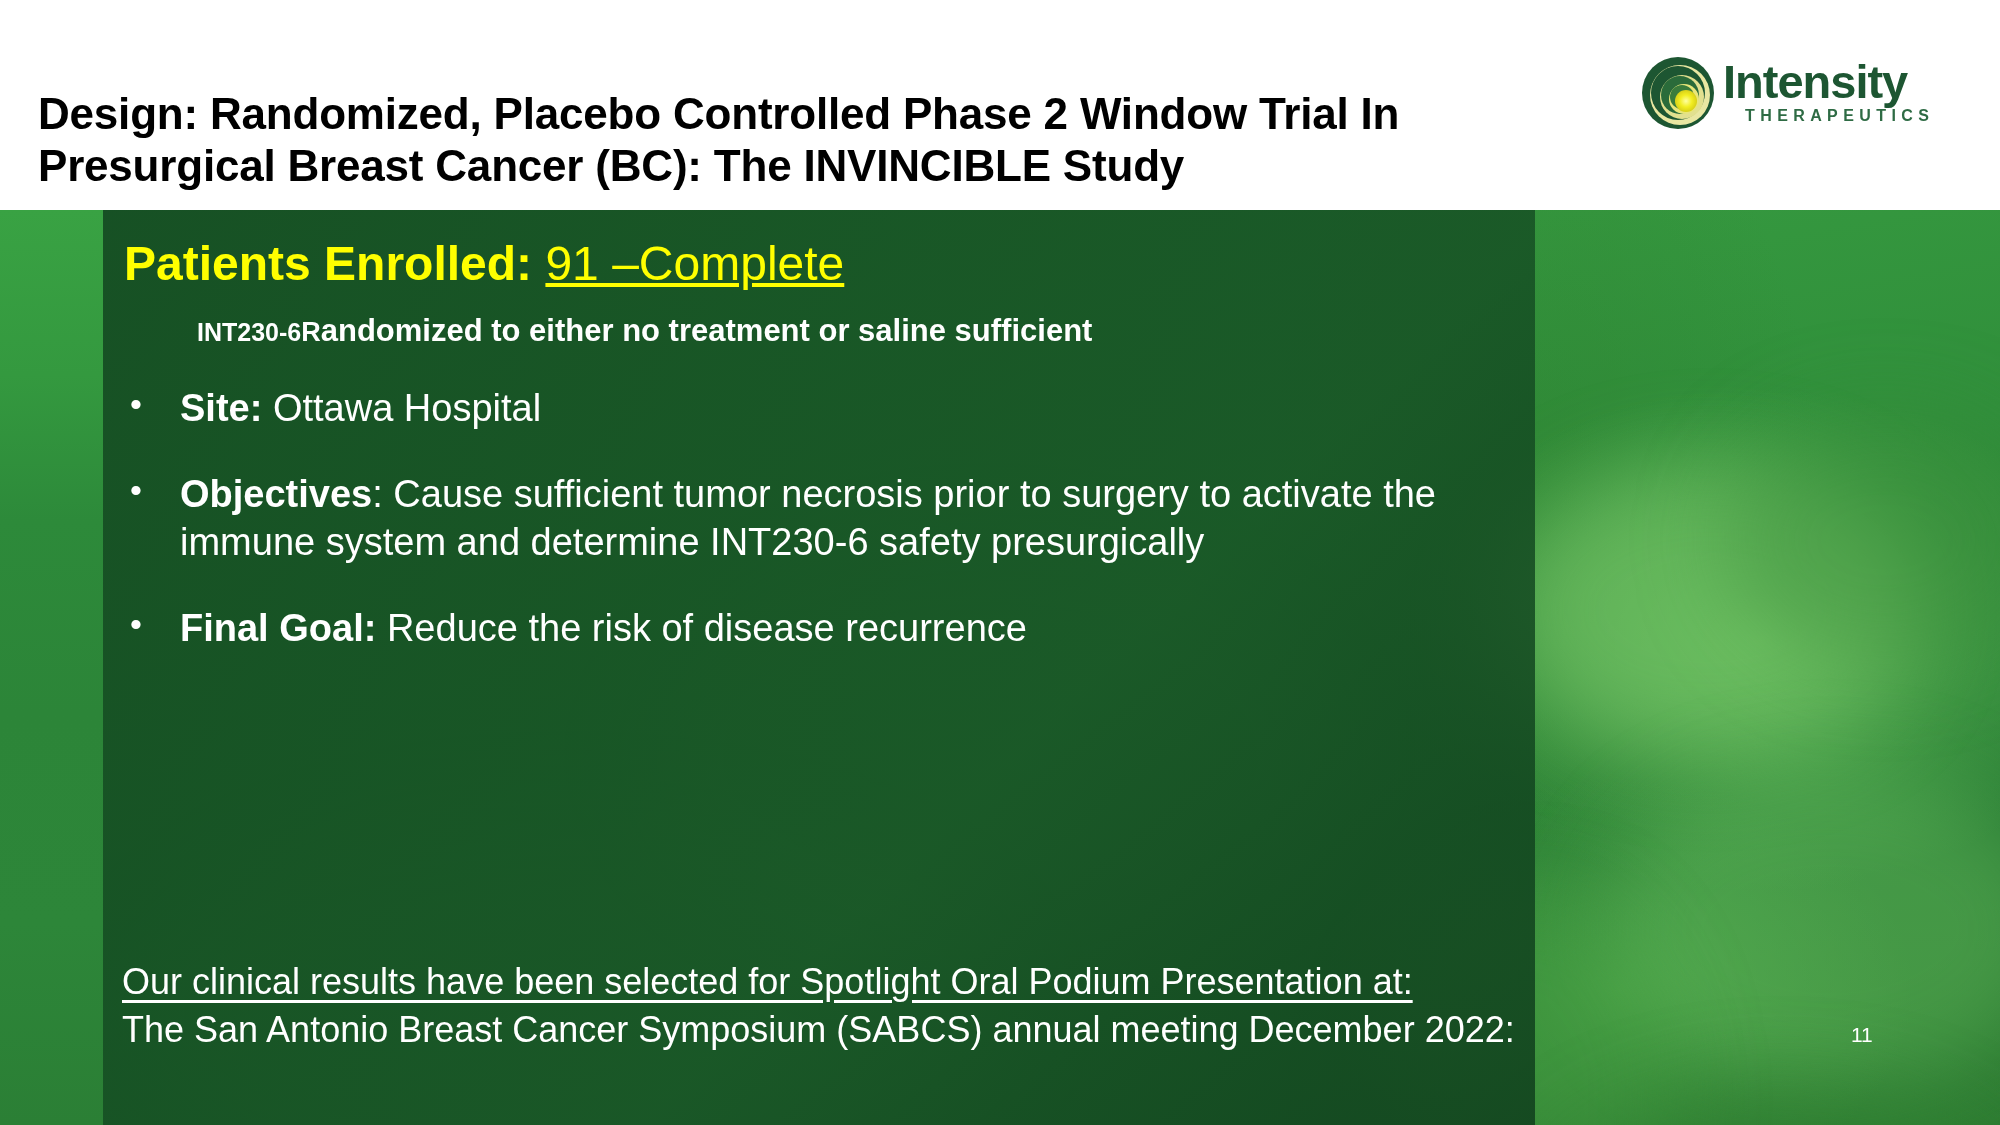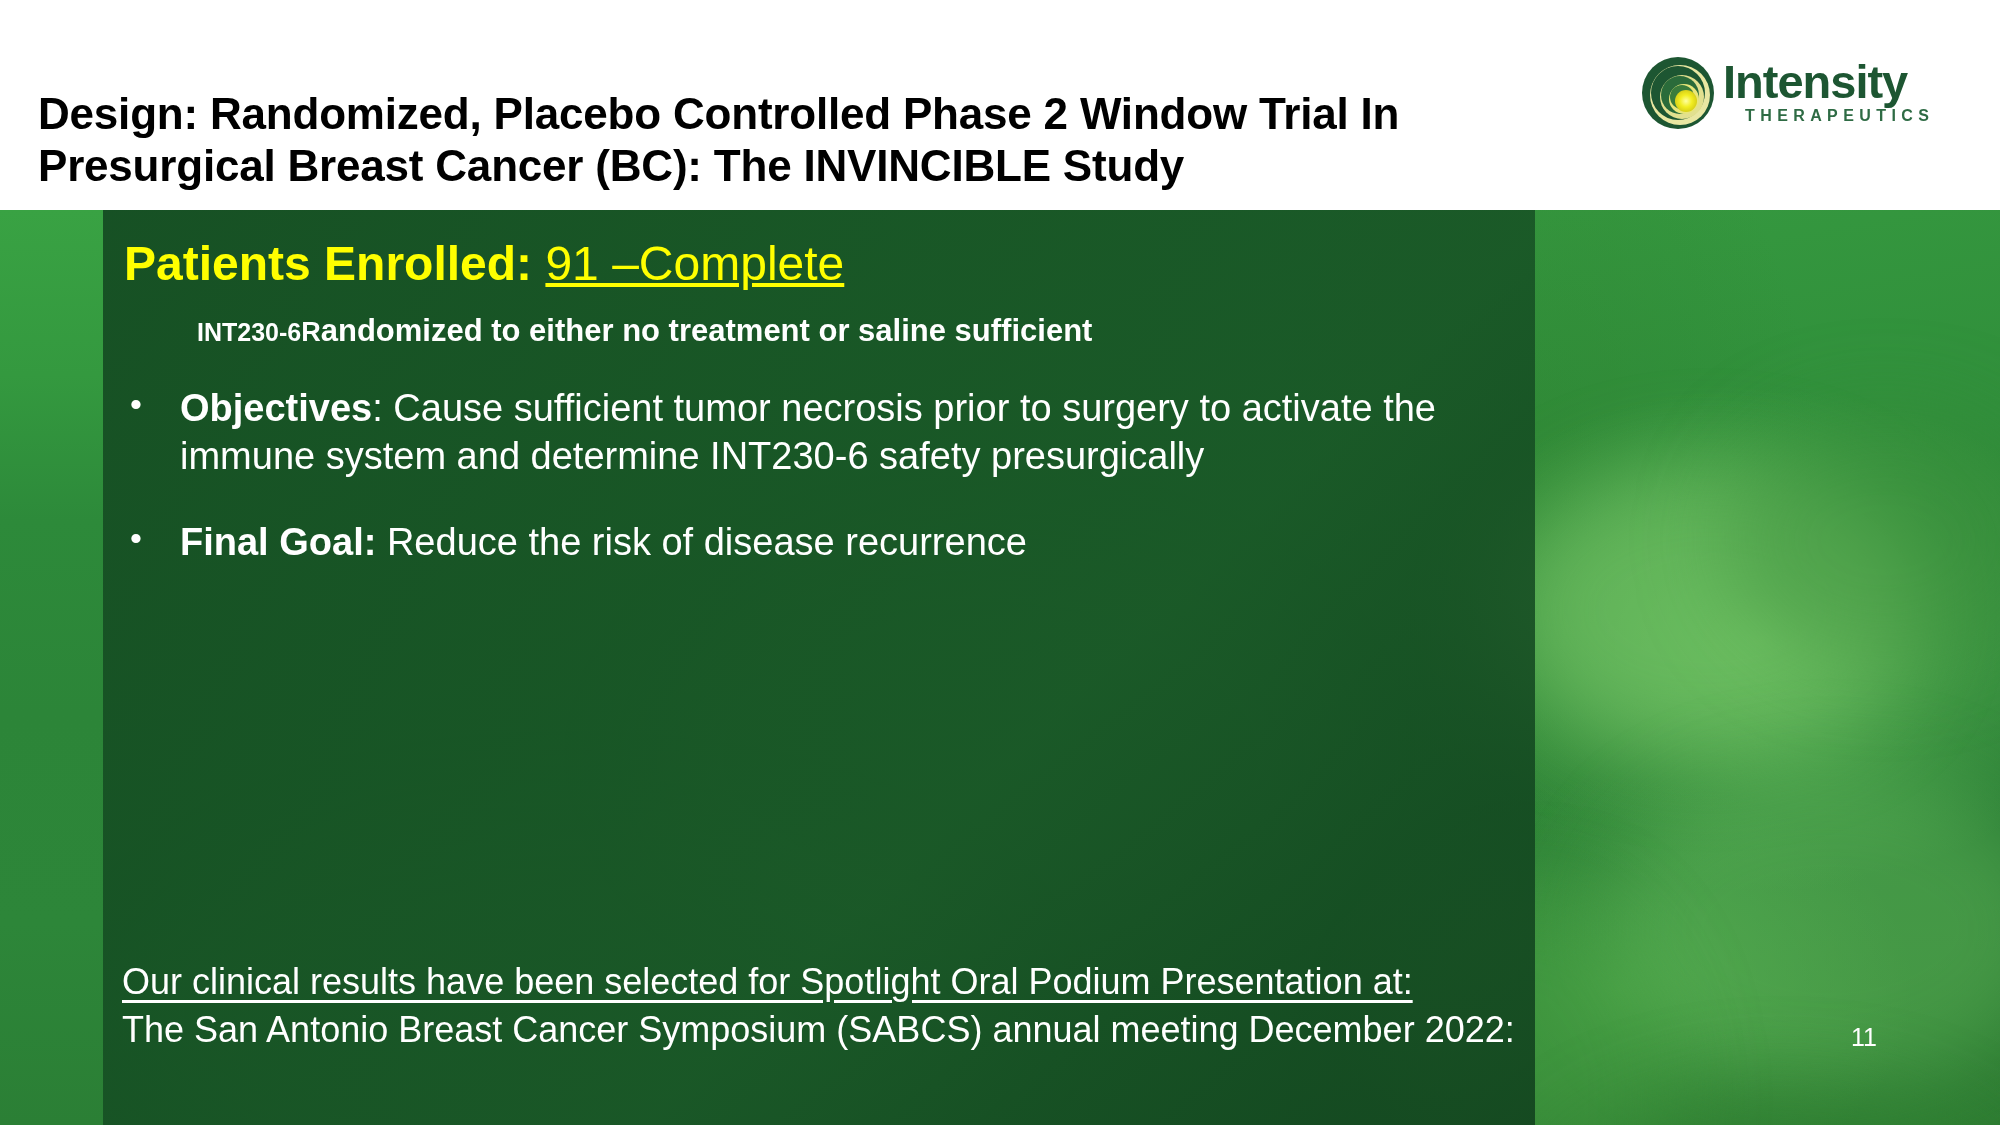--- a/index.html
+++ b/index.html
@@ -202,21 +202,21 @@
     display: block;
     text-decoration: underline;
     text-underline-offset: 6px;
   }
   .footnote .l2 { display: block; }
 
   .page-num {
     position: absolute;
     left: 1851px;
     top: 813px;
-    font-size: 25px;
+    font-size: 21px;
     color: #ffffff;
     z-index: 35;
   }
 </style>
 </head>
 <body>
 
 <div class="slide">
 
   <div class="bg">
@@ -266,20 +266,21 @@
     <div class="enrolled">
       <b>Patients Enrolled:</b>
       <span class="val">91 –Complete</span>
     </div>
 
     <div class="randomized">
       <span class="small">INT230-6</span><span class="capr">R</span><span>andomized to either no treatment or saline sufficient</span>
     </div>
 
     <ul class="bullets">
+      <li><b>Site:</b><span>  Ottawa Hospital</span></li>
       <li><b>Objectives</b><span>:  Cause sufficient tumor necrosis prior to surgery to activate the immune system and determine INT230-6 safety presurgically</span></li>
       <li><b>Final Goal:</b><span> Reduce the risk of disease recurrence</span></li>
     </ul>
 
     <div class="footnote">
       <span class="l1">Our clinical results have been selected for Spotlight Oral Podium Presentation at:</span>
       <span class="l2">The San Antonio Breast Cancer Symposium (SABCS) annual meeting December 2022:</span>
     </div>
 
     <div class="page-num">11</div>

